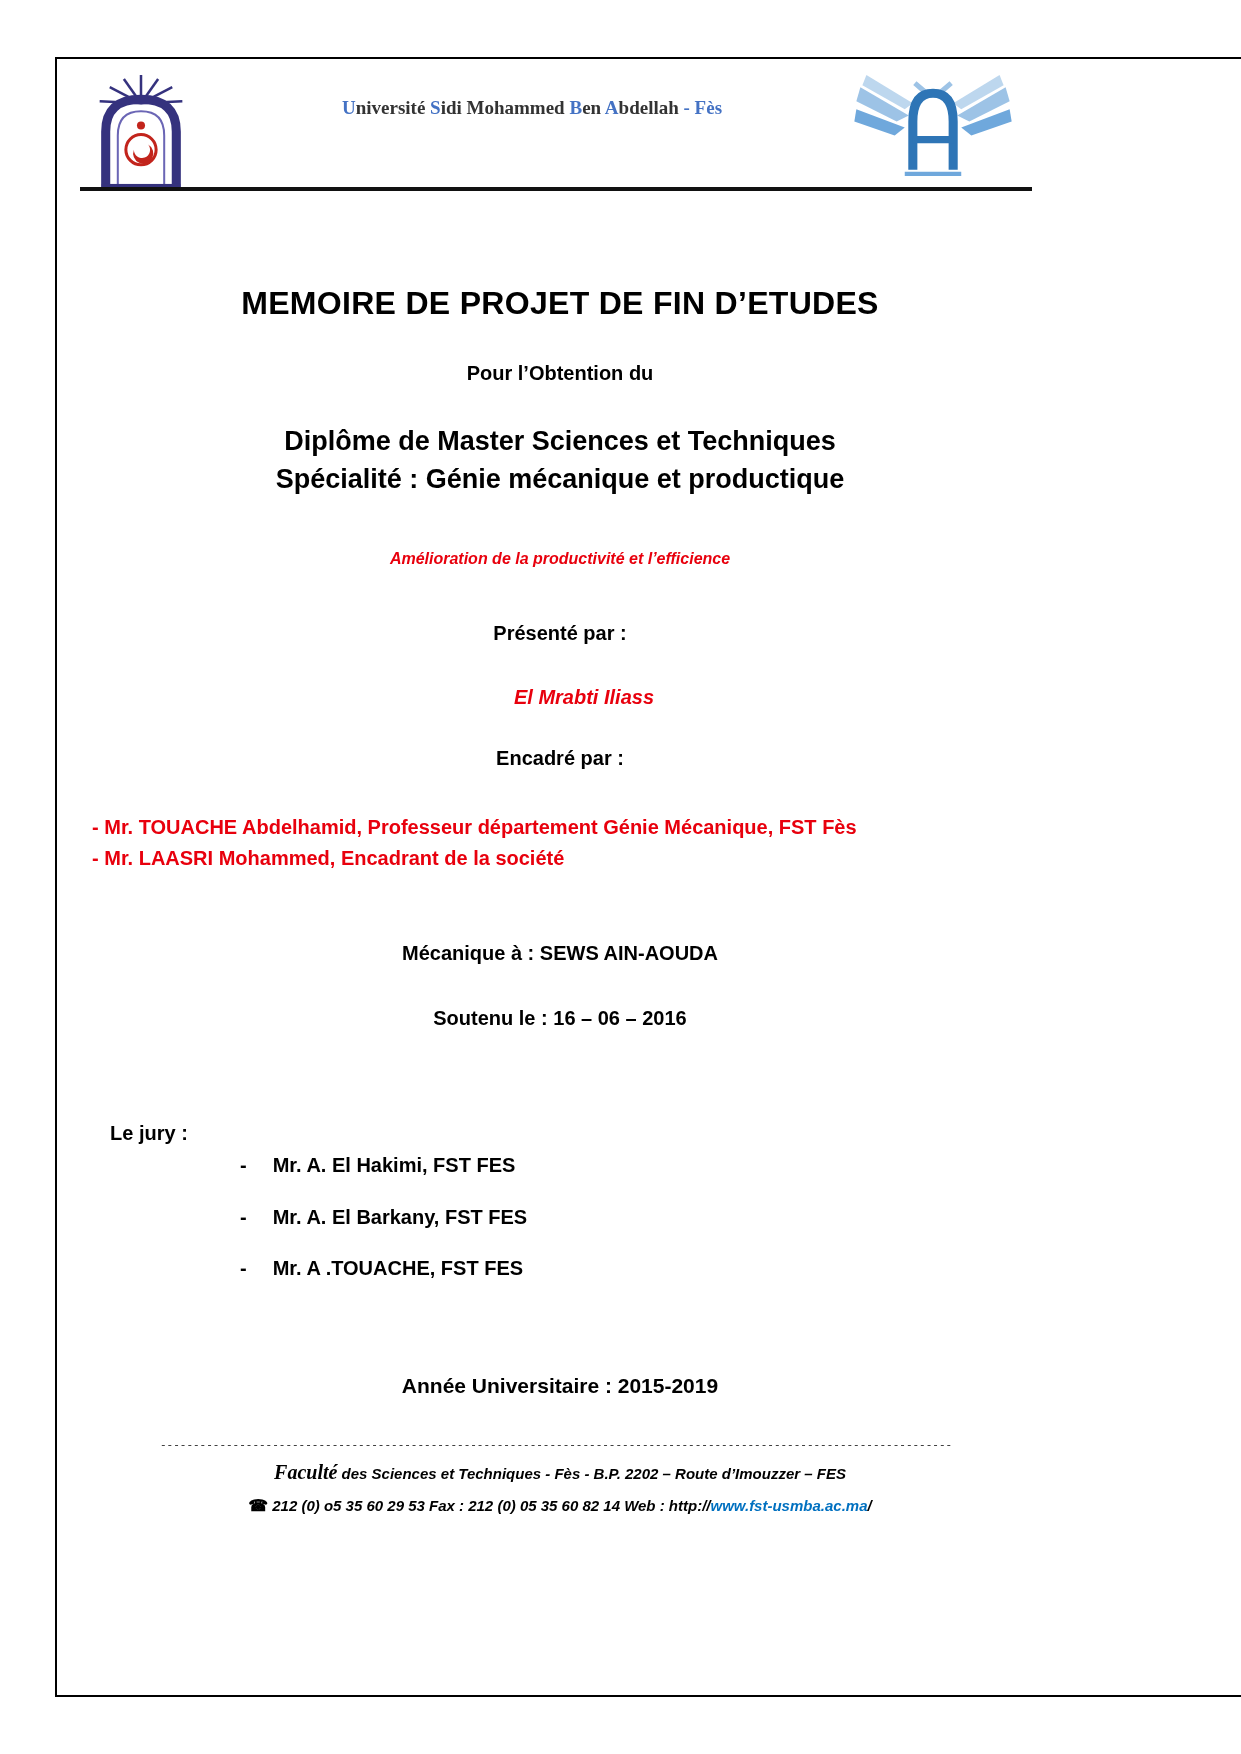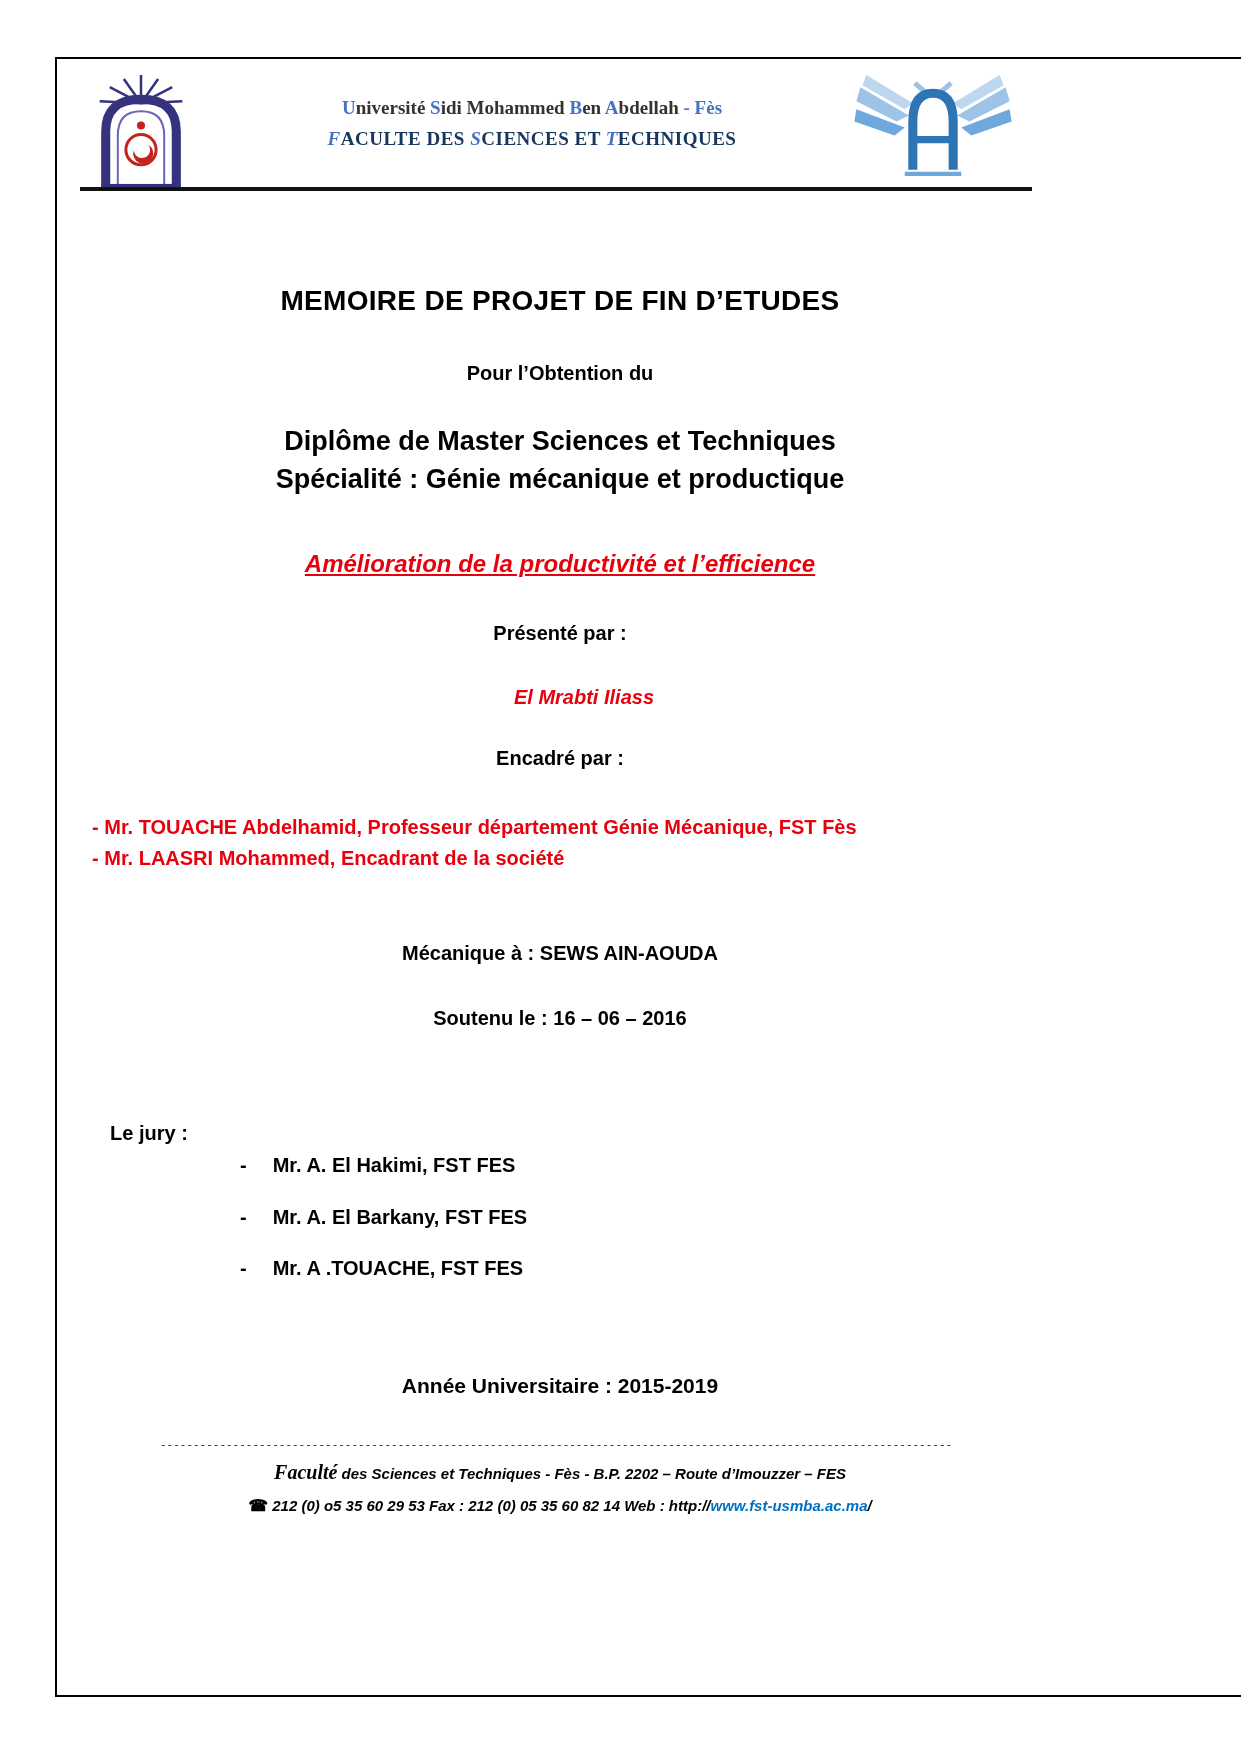--- a/index.html
+++ b/index.html
@@ -24,24 +24,24 @@
   }
   .uni-line .cap { color:var(--accent-blue,#4472c4); }
   .fac-line {
     margin-top:9px; font-family:"Liberation Serif", serif; font-weight:bold;
     font-size:19px; letter-spacing:.5px; color:var(--dark-navy,#17365d);
   }
   .fac-line .cap { color:var(--accent-blue,#4472c4); font-style:italic; }
   .header-rule { position:absolute; left:23px; top:128px; width:952px; height:4px; background:#111; }
 
   
-  .doc-title { font-size:28px; font-weight:bold; letter-spacing:.3px; }
+  .doc-title { font-size:32px; font-weight:bold; letter-spacing:.3px; }
   .subtitle-italic { font-size:20px; font-weight:bold; }
   .diploma { font-size:27px; font-weight:bold; line-height:38px; }
-  .project-title { font-size:24px; font-weight:bold; font-style:italic; color:var(--accent-red,#e8000d);text-decoration:underline; }
+  .project-title { font-size:16px; font-weight:bold; font-style:italic; color:var(--accent-red,#e8000d); }
   .author { font-size:20px; font-weight:bold; font-style:italic; color:var(--accent-red,#e8000d);padding-left:48px; }
   .supervisors {
     position:absolute; left:35px; font-size:20px; font-weight:bold; line-height:31px;
     color:var(--accent-red,#e8000d); white-space:nowrap;
   }
   .jury-label { position:absolute; left:53px; font-size:20px; font-weight:bold; }
   .jury-row { position:absolute; left:183px; font-size:20px; font-weight:bold; display:flex; gap:26px; white-space:nowrap; }
   .year { font-size:21px; font-weight:bold; }
 
   
@@ -77,21 +77,20 @@
         <path d="M22,114 L22,62 Q22,38 45,38 Q68,38 68,62 L68,114" fill="#ffffff" stroke="#6b66b5" stroke-width="2"></path>
         <circle cx="45" cy="52" r="4" fill="#c2241c"></circle>
         <circle cx="45" cy="76" r="15" fill="#ffffff" stroke="#c2241c" stroke-width="3"></circle>
         <path d="M38,76 a8,8 0 1 0 14,-5 a10,10 0 1 1 -14,5" fill="#c2241c"></path>
         <rect x="6" y="110" width="78" height="7" fill="#35327e"></rect>
       </svg>
     </div>
 
     <div class="header-text">
       <div class="uni-line"><span class="cap">U</span><span>niversité </span><span class="cap">S</span><span>idi </span><span>M</span><span>ohammed </span><span class="cap">B</span><span>en </span><span class="cap">A</span><span>bdellah </span><span class="cap">- Fès</span></div>
-      <div class="fac-line"><span class="cap">F</span><span>ACULTE DES </span><span class="cap">S</span><span>CIENCES ET </span><span class="cap">T</span><span>ECHNIQUES</span></div>
     </div>
 
     <div class="logo-right">
       <svg viewBox="0 0 160 117" width="162" height="118">
         <path d="M14,6 L60,34 L52,40 L10,16 Z" fill="#bdd7ee"></path>
         <path d="M8,18 L56,46 L44,52 L4,32 Z" fill="#9dc3e6"></path>
         <path d="M4,40 L52,58 L42,66 L2,52 Z" fill="#6fa8dc"></path>
         <path d="M146,6 L100,34 L108,40 L150,16 Z" fill="#bdd7ee"></path>
         <path d="M152,18 L104,46 L116,52 L156,32 Z" fill="#9dc3e6"></path>
         <path d="M156,40 L108,58 L118,66 L158,52 Z" fill="#6fa8dc"></path>

